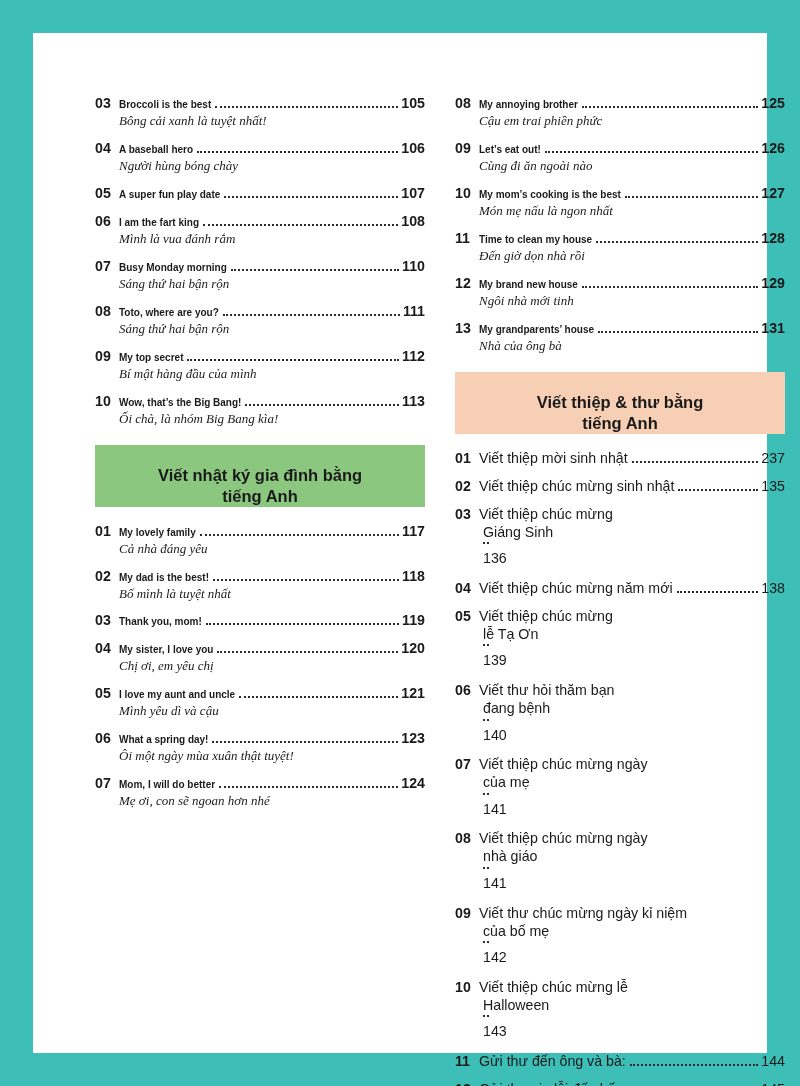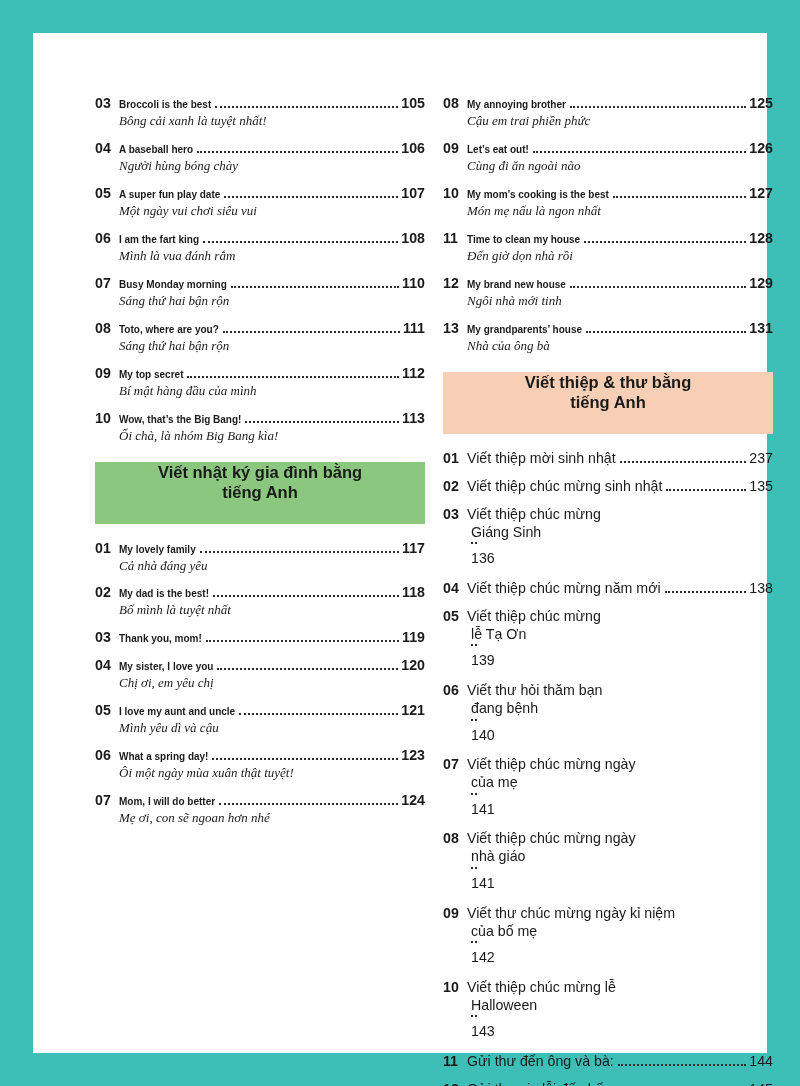--- a/index.html
+++ b/index.html
@@ -24,20 +24,21 @@
   .columns {
     position: absolute;
     left: 0;
     top: 0;
     width: 768px;
     height: 1020px;
     display: flex;
     flex-direction: row;
     padding: 62px 0 0 0;
     box-sizing: border-box;
+    gap: 12px;
   }
   .col {
     width: 330px;
     box-sizing: border-box;
   }
   .col-left { margin-left: 62px; }
   .col-right { margin-left: 18px; }
 
   .entry {
     display: block;
@@ -111,21 +112,21 @@
     width: 100%;
     height: 62px;
   }
   .banner-text {
     position: absolute;
     left: 0;
     top: 0;
     width: 100%;
     height: 62px;
     display: flex;
-    align-items: flex-start;
+    align-items: flex-end;
     justify-content: center;
     text-align: center;
     font-weight: 700;
     font-size: 16.5px;
     color: #1a1a1a;
     line-height: 1.25;
     padding: 0 28px;
     box-sizing: border-box;
   }
   .banner-green .banner-shape { background: #8cc77f; }
@@ -159,21 +160,20 @@
         <div class="sub">Người hùng bóng chày</div>
       </div>
 
       <div class="entry">
         <div class="entry-line">
           <span class="num">05</span>
           <span class="title">A super fun play date</span>
           <span class="dots"></span>
           <span class="pg">107</span>
         </div>
-        <div class="sub">Một ngày vui chơi siêu vui</div>
       </div>
 
       <div class="entry">
         <div class="entry-line">
           <span class="num">06</span>
           <span class="title">I am the fart king</span>
           <span class="dots"></span>
           <span class="pg">108</span>
         </div>
         <div class="sub">Mình là vua đánh rắm</div>

